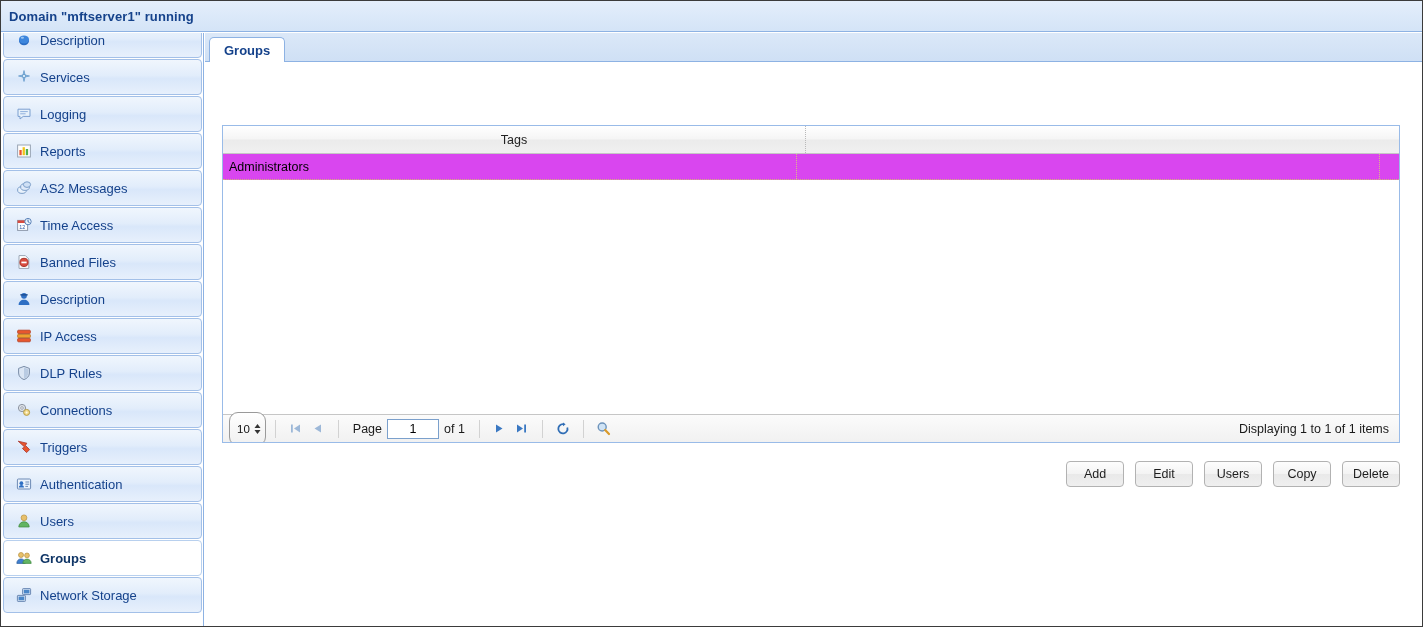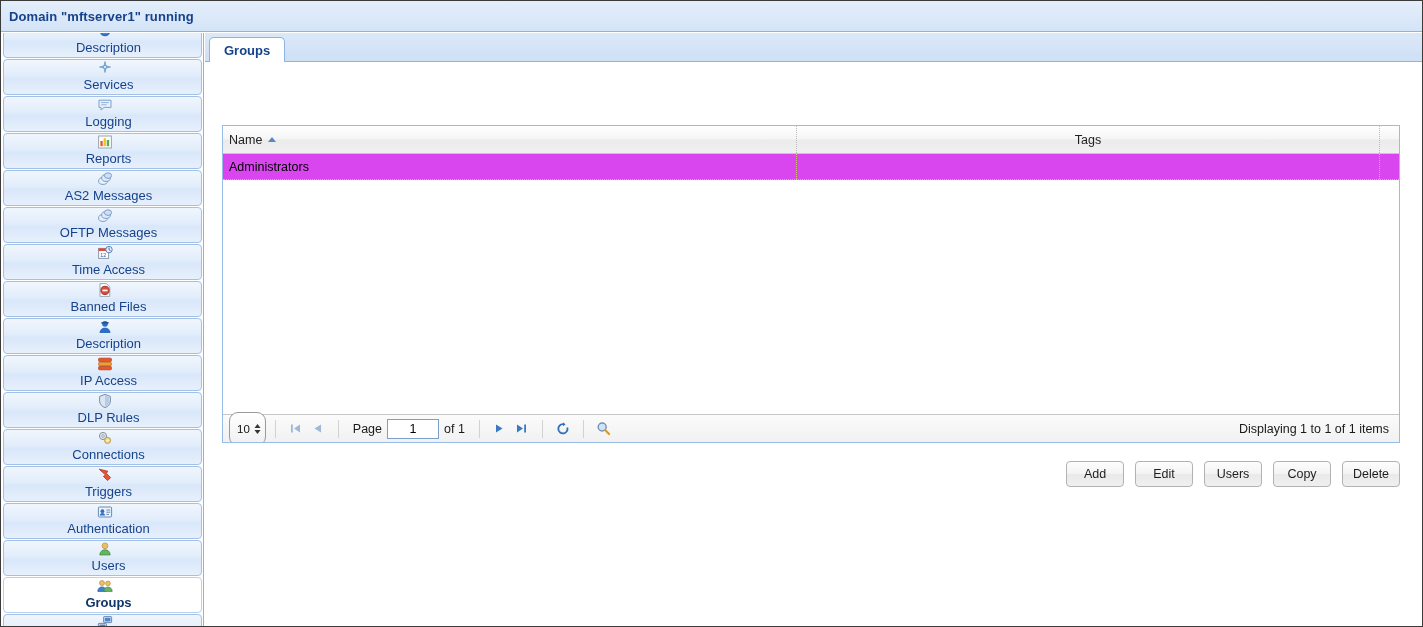--- a/index.html
+++ b/index.html
@@ -60,21 +60,20 @@
     margin: 0 2px 1px 2px;
     background: linear-gradient(to bottom, #f0f6fd 0%, #e2edfb 45%, #d9e7fa 55%, #e7f0fc 100%);
     border: 1px solid #a3c0e8;
     border-radius: 4px;
     display: flex;
     align-items: center;
     padding-left: 12px;
     cursor: pointer;
     color: #15428b;
     font-size: 13px;
-    flex-direction: column;
   }
   .nav-item.selected {
     background: #ffffff;
     border-color: #b8d0ee;
   }
   .nav-item.selected .nav-label { font-weight: bold; color: #0f3566; }
   .nav-ico {
     width: 17px; height: 17px;
     margin-right: 7px;
     flex: 0 0 17px;
@@ -307,28 +306,20 @@
         <div class="nav-item">
           <span class="nav-ico"><svg viewBox="0 0 16 16" width="16" height="16" aria-hidden="true">
               <ellipse cx="6" cy="10" rx="4.4" ry="3.4" fill="#e9f2fc" stroke="#7d9fc9" stroke-width="1"></ellipse>
               <ellipse cx="9" cy="7" rx="4.4" ry="3.4" fill="#dfeafa" stroke="#7d9fc9" stroke-width="1"></ellipse>
               <ellipse cx="11" cy="4.6" rx="3.6" ry="2.8" fill="#cfe0f5" stroke="#7d9fc9" stroke-width="1"></ellipse>
             </svg></span>
           <span class="nav-label">AS2 Messages</span>
         </div>
         <div class="nav-item">
           <span class="nav-ico"><svg viewBox="0 0 16 16" width="16" height="16" aria-hidden="true">
-              <ellipse cx="6" cy="10" rx="4.4" ry="3.4" fill="#e9f2fc" stroke="#7d9fc9" stroke-width="1"></ellipse>
-              <ellipse cx="9" cy="7" rx="4.4" ry="3.4" fill="#dfeafa" stroke="#7d9fc9" stroke-width="1"></ellipse>
-              <ellipse cx="11" cy="4.6" rx="3.6" ry="2.8" fill="#cfe0f5" stroke="#7d9fc9" stroke-width="1"></ellipse>
-            </svg></span>
-          <span class="nav-label">OFTP Messages</span>
-        </div>
-        <div class="nav-item">
-          <span class="nav-ico"><svg viewBox="0 0 16 16" width="16" height="16" aria-hidden="true">
               <rect x="1.6" y="3.4" width="10" height="10" fill="#fdfdfd" stroke="#8e9aac" stroke-width="1"></rect>
               <rect x="1.6" y="3.4" width="10" height="2.6" fill="#d94b3e"></rect>
               <text x="3.2" y="11.6" font-size="5.4" fill="#2d5aa8" font-family="sans-serif">12</text>
               <circle cx="12" cy="4.6" r="3.2" fill="#e9f2fc" stroke="#5a82b8" stroke-width="1"></circle>
               <path d="M12 2.6v2.1l1.5.9" stroke="#3a6aa8" stroke-width="1" fill="none"></path>
             </svg></span>
           <span class="nav-label">Time Access</span>
         </div>
         <div class="nav-item">
           <span class="nav-ico"><svg viewBox="0 0 16 16" width="16" height="16" aria-hidden="true">
@@ -420,24 +411,20 @@
       <div class="tab">
         <span>Groups</span>
       </div>
     </div>
 
     <div class="tab-content">
 
       <div class="grid-panel">
 
         <div class="grid-head">
-          <div class="gh-cell gh-name">
-            <span>Name</span>
-            <span class="sort-asc"></span>
-          </div>
           <div class="gh-cell gh-tags">
             <span>Tags</span>
           </div>
           <div class="gh-cell gh-pad"></div>
         </div>
 
         <div class="grid-body" id="grid-body">
             <div class="grid-row">
               <div class="gr-cell gr-name">Administrators</div>
               <div class="gr-cell gr-tags"></div>

